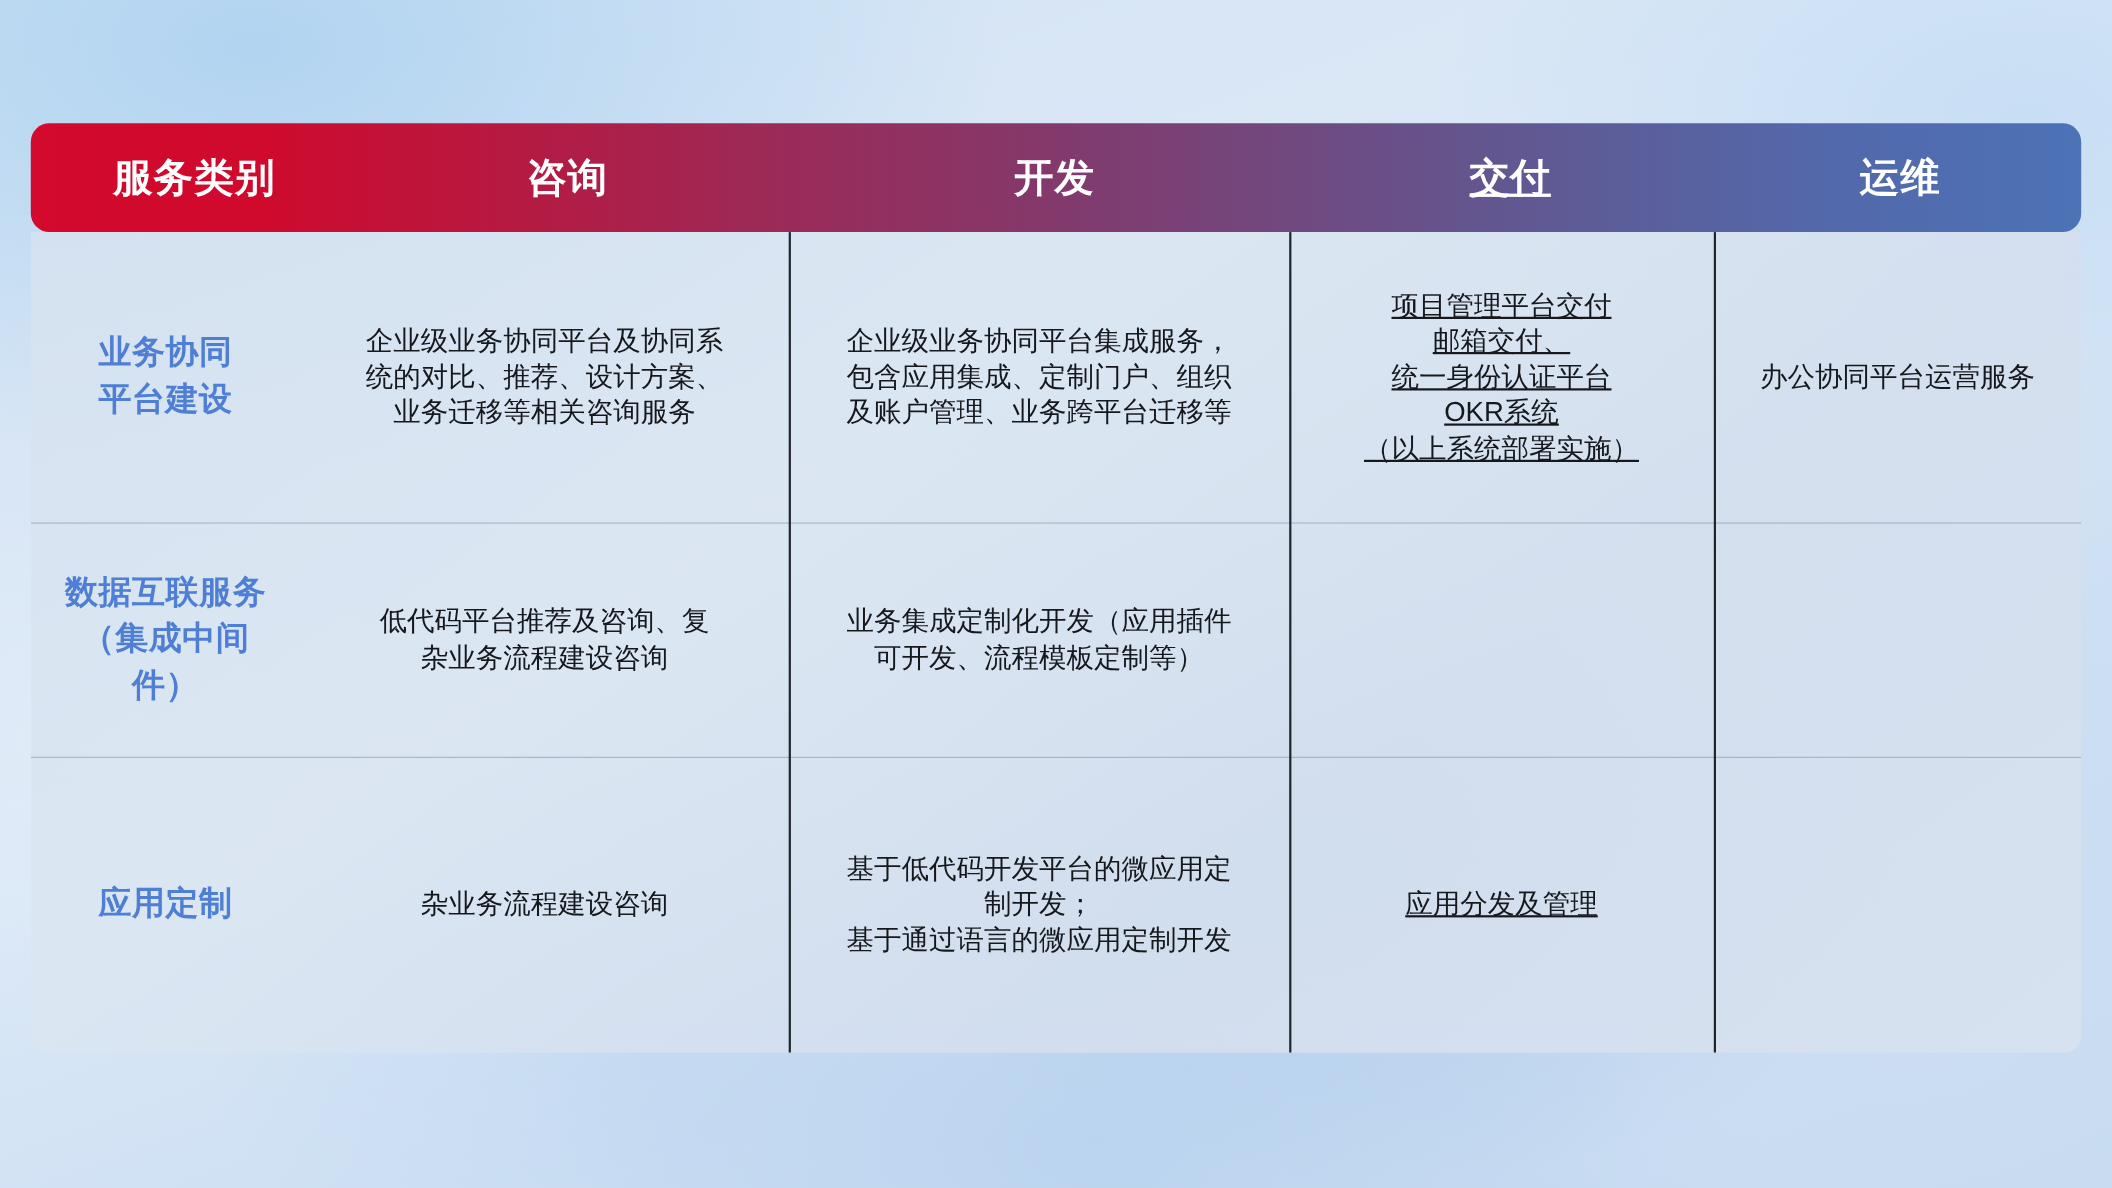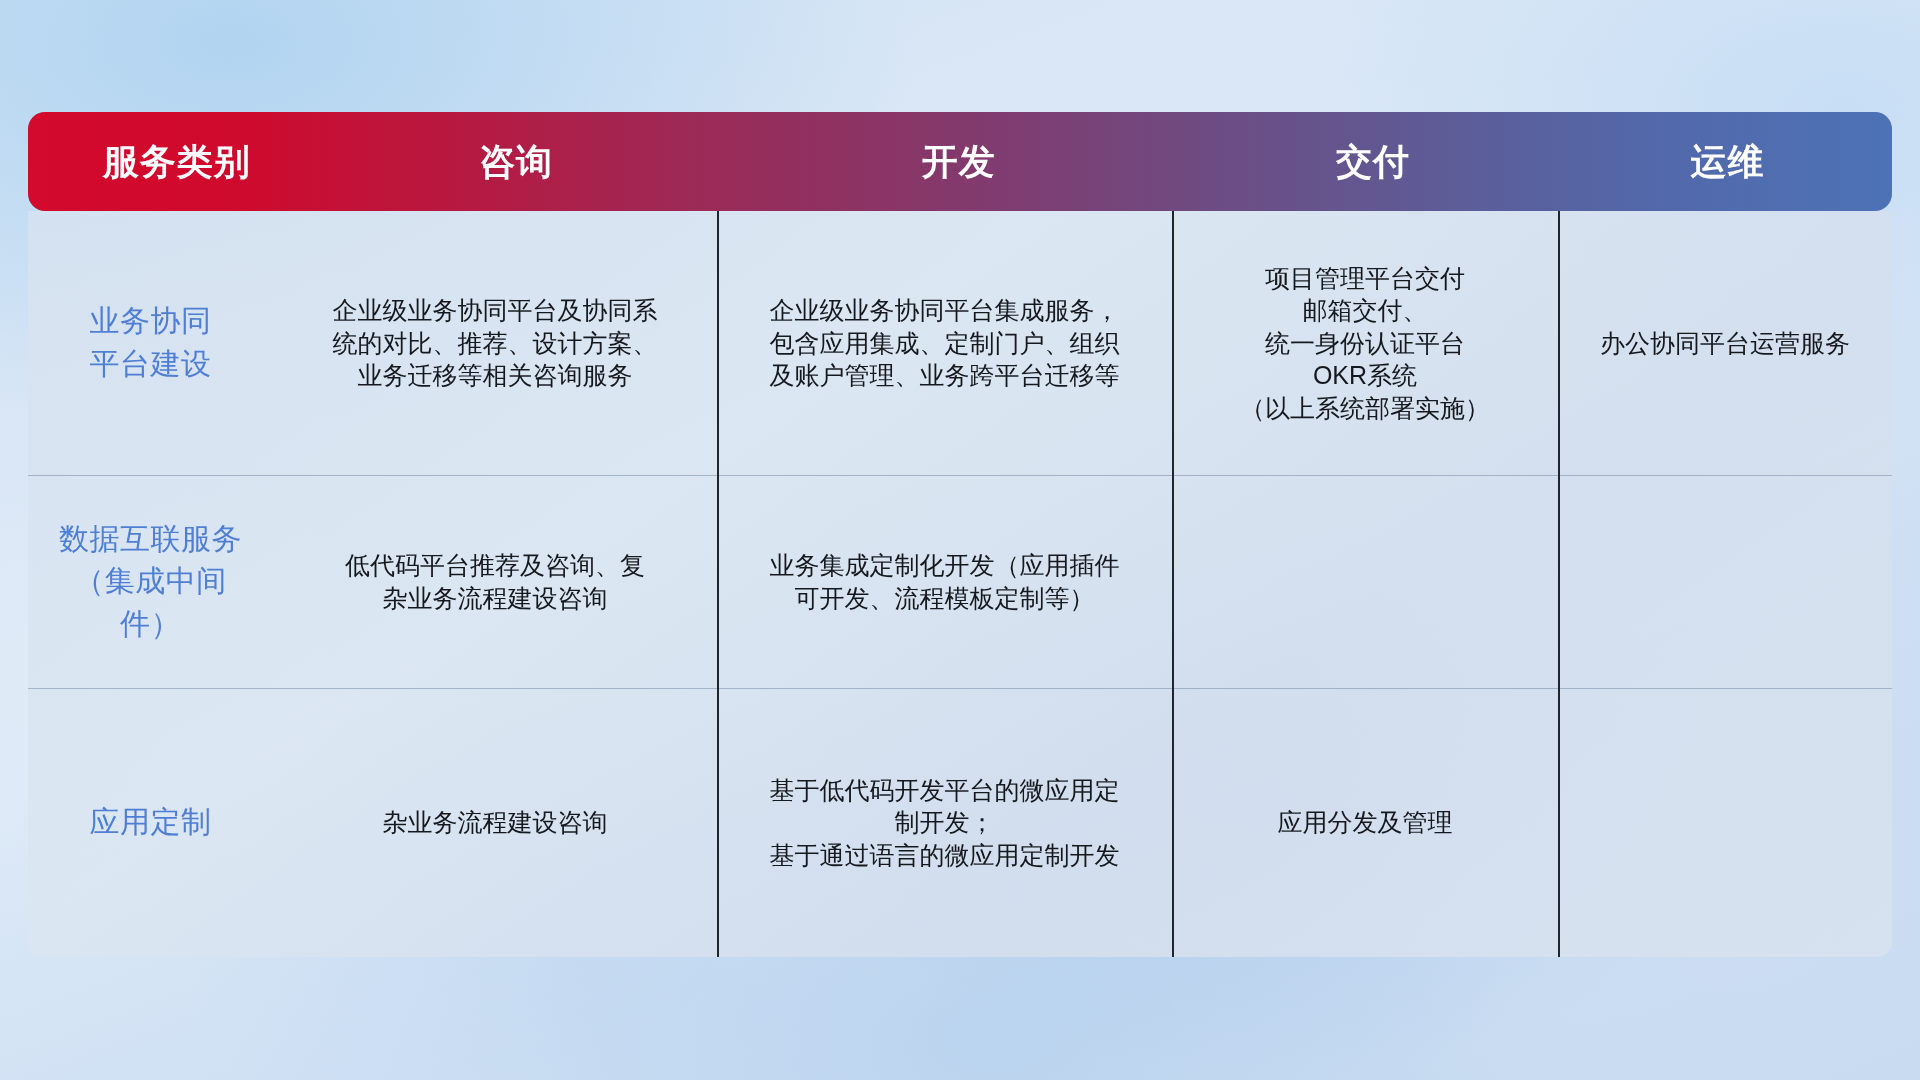--- a/index.html
+++ b/index.html
@@ -113,32 +113,32 @@
     justify-content:center;
     padding:6px 20px;
     text-align:center;
     color:#15181d;
     font-size:25px;
     line-height:1.30;
     white-space:pre-line;
   }
   .cell.label{
     color:#4f7fd4;
-    font-weight:normal;
+    font-weight:bold;
     font-size:30px;
     line-height:1.42;
     letter-spacing:0.5px;
   }
   .cell.empty{ }
 
   
   .c0{ width:245px; }
   .c1{ width:444px; }
   .c2{ width:455px; }
-  .c3{ width:386px; }
+  .c3{ width:386px;text-decoration:underline; }
   .c4{ width:334px; }
 </style>
 </head>
 <body>
 
 <div id="bg">
   <div class="layerA"></div>
   <div class="layerB"></div>
   <div class="layerC"></div>
 </div>

